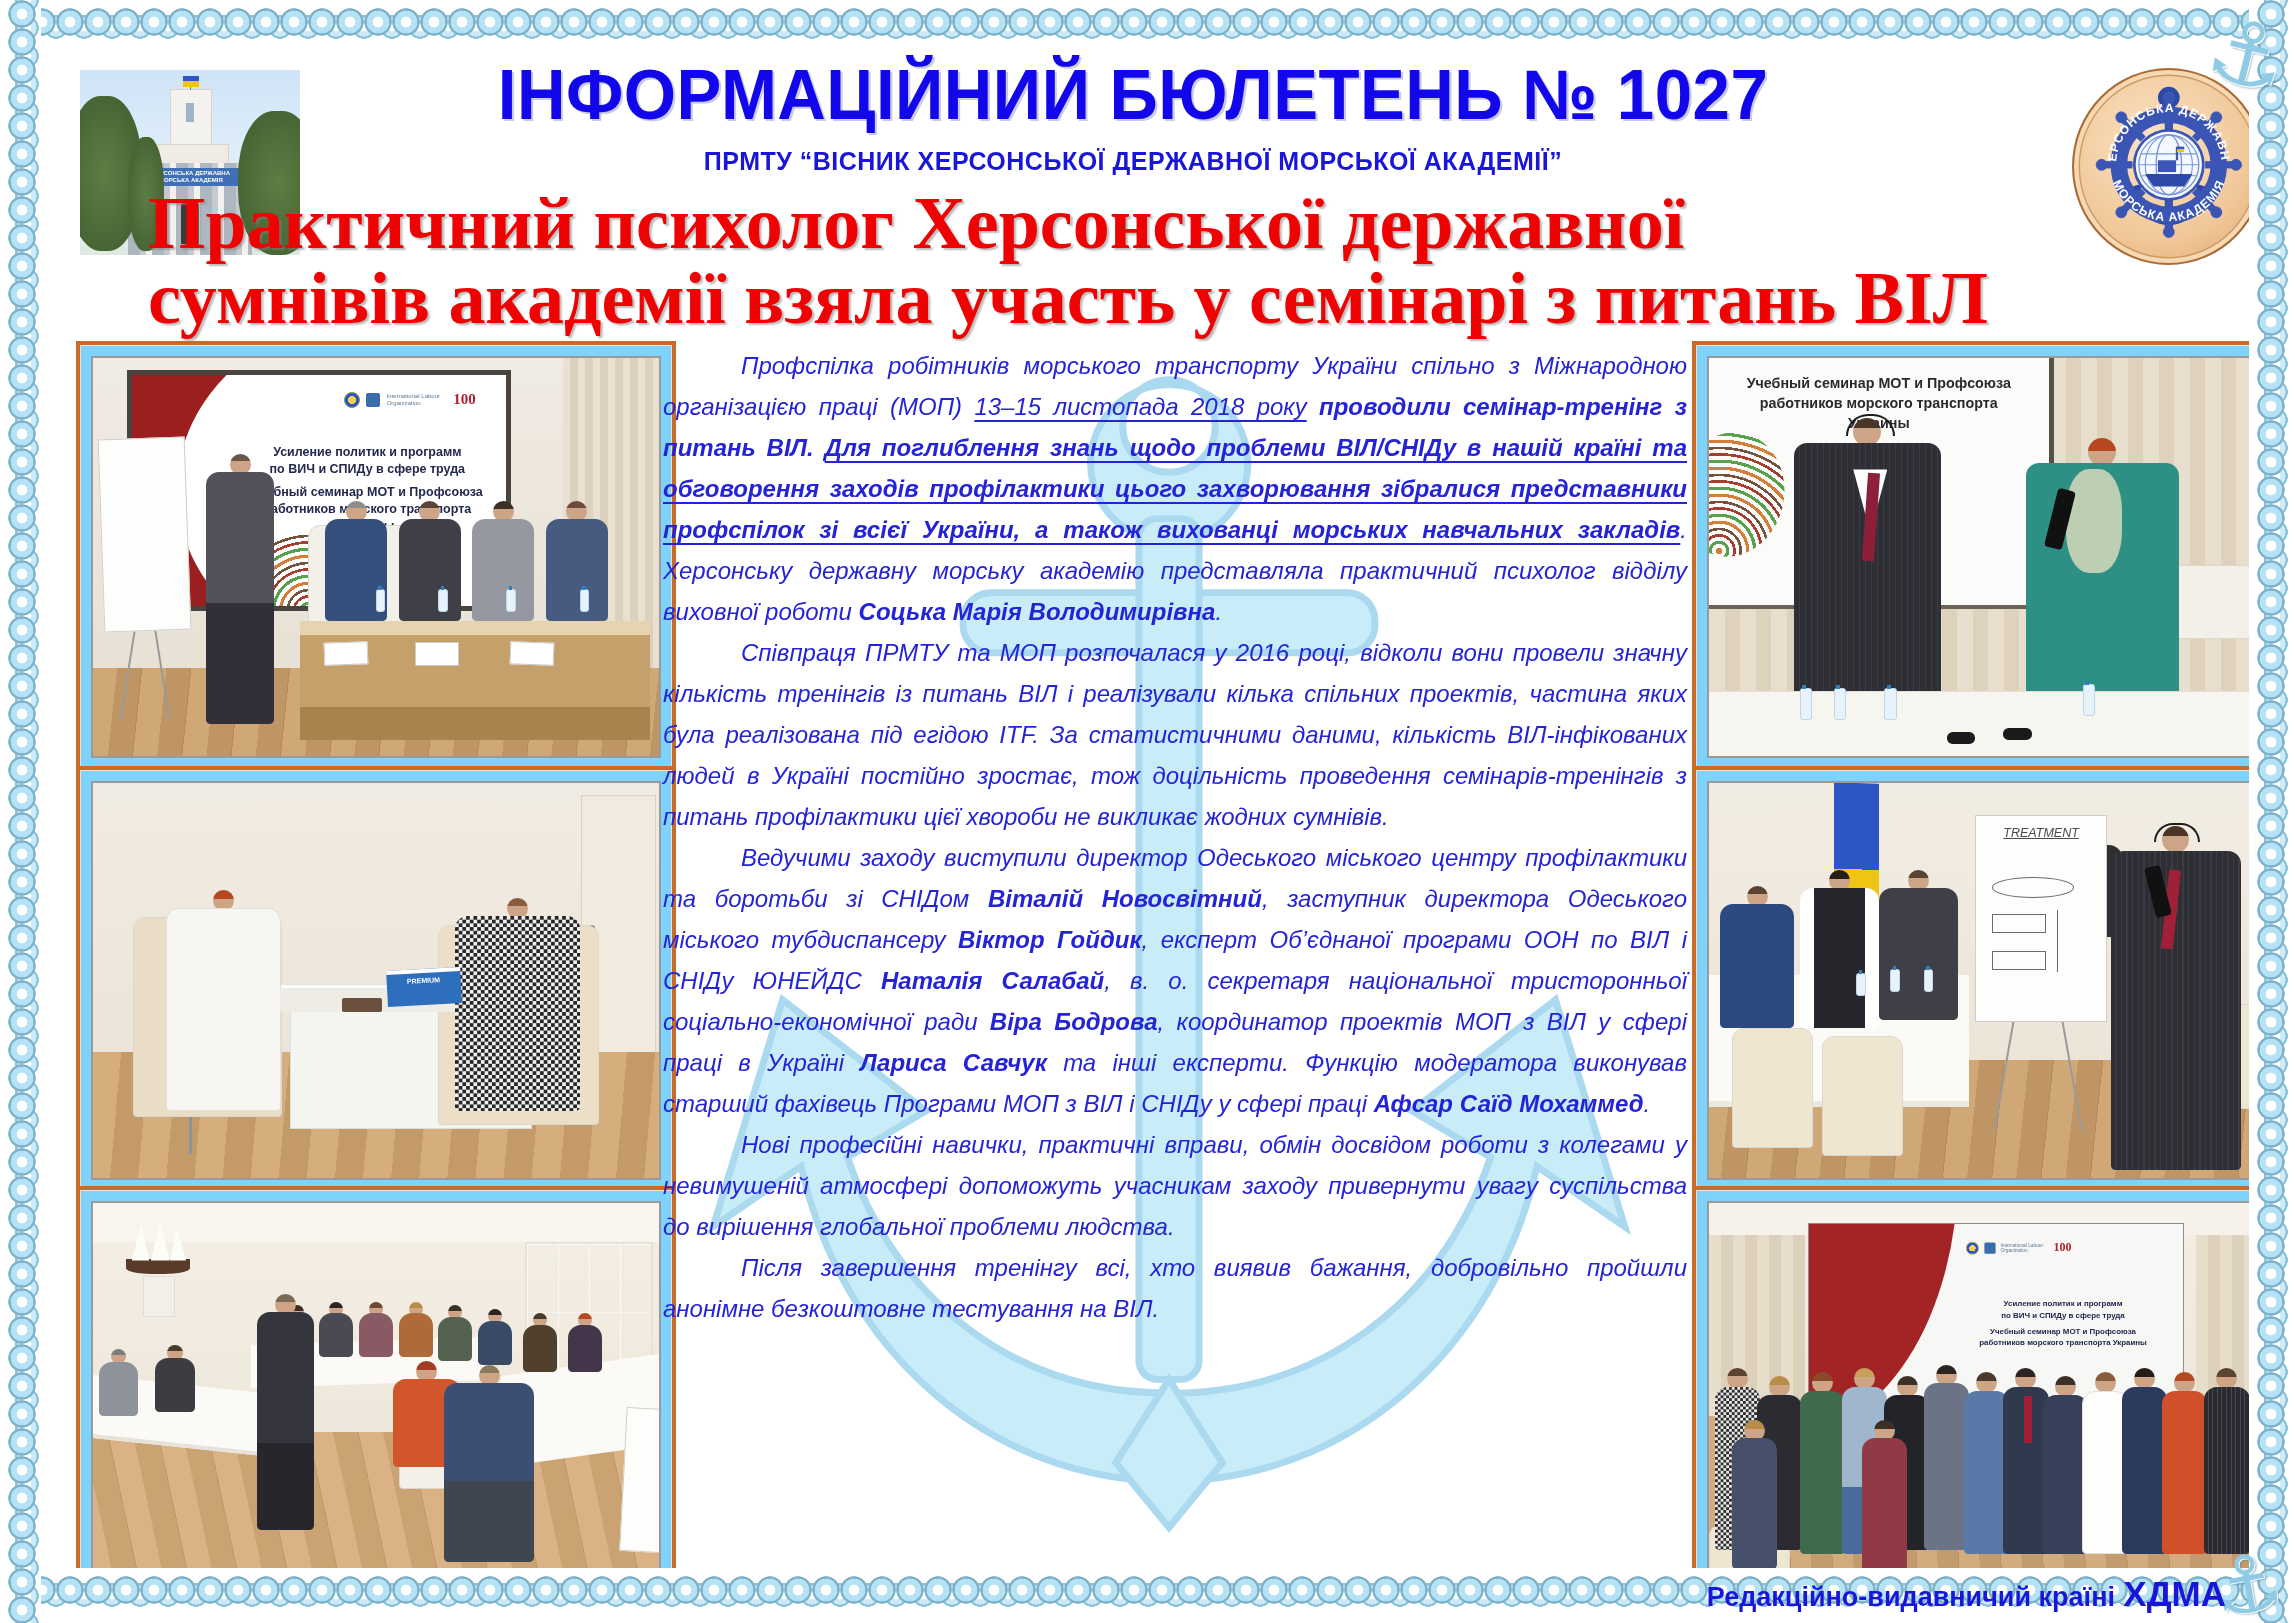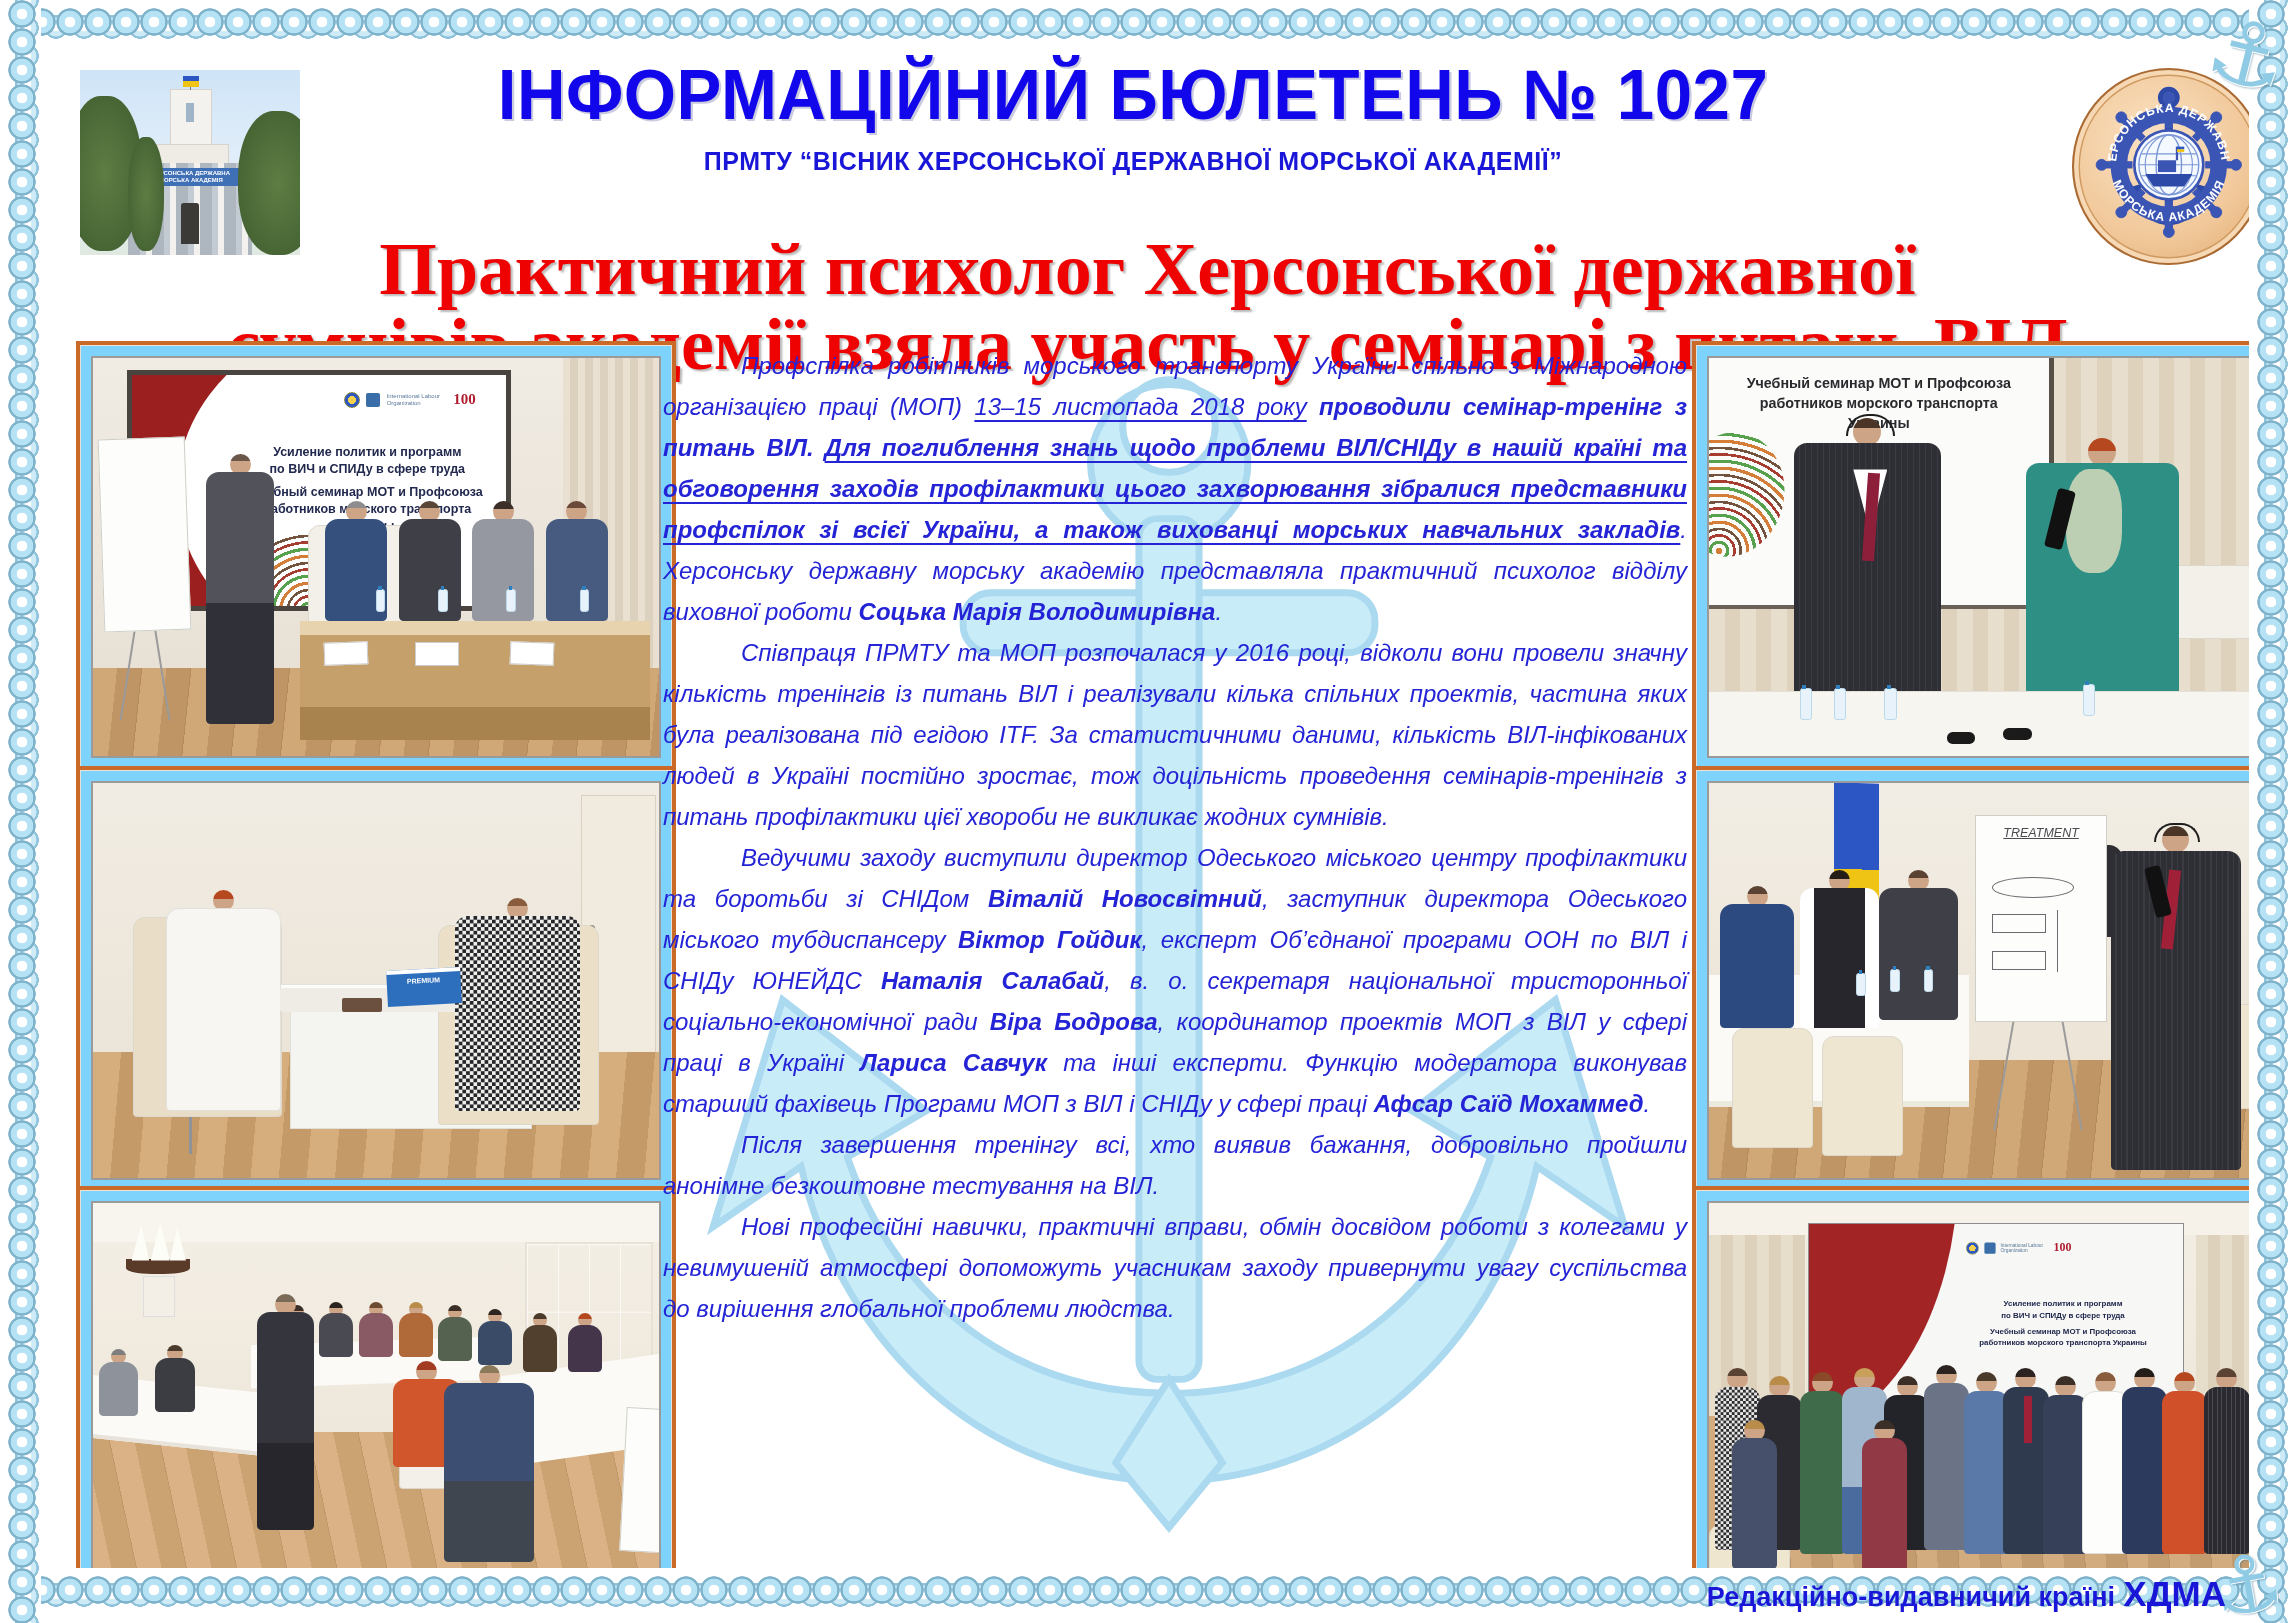--- a/index.html
+++ b/index.html
@@ -45,23 +45,23 @@
     font-size:6px;line-height:1.15;font-weight:bold;text-align:center;}
   .bp-monument{position:absolute;left:46%;top:72%;width:8%;height:22%;background:#3c3a36;border-radius:2.8px 2.8px 0 0;}
   .bp-tree{position:absolute;border-radius:45%;background:radial-gradient(#5d7d44,#3f5c2e);}
 
   #masthead{position:absolute;left:305px;top:55px;width:1656px;text-align:center;z-index:2;}
   #bulletin-title{font-size:70px;font-weight:bold;letter-spacing:0.5px;color:#1207ea;
     transform:scaleX(.96);transform-origin:center;white-space:nowrap;
     text-shadow:2.3px 2.3px 0 rgba(70,70,140,.28);}
   #bulletin-subtitle{margin-top:12px;font-size:25px;font-weight:bold;color:#1a16d8;letter-spacing:0.5px;}
 
-  #headline{position:absolute;left:148px;top:186px;width:1999px;text-align:center;z-index:2;
+  #headline{position:absolute;left:148px;top:186px;width:1999px;z-index:2;
     font-family:"Liberation Serif",serif;font-weight:bold;color:#ee0202;
-    text-shadow:2.3px 2.3px 1.9px rgba(130,130,130,.55);margin-top:46px;}
+    text-shadow:2.3px 2.3px 1.9px rgba(130,130,130,.55);}
   #headline .hl{font-size:74px;line-height:1.02;}
 
   
   #logo{position:absolute;left:2072px;top:68px;width:189px;height:193px;z-index:2;border-radius:50%;
     background:radial-gradient(circle at 42% 38%, #fbe3c4, #f0c697 62%, #dca468);
     border:2.8px solid #a96a33;box-shadow:inset 0 0 0 4.6px #f6d8b4, inset 0 0 0 6px #cf9a60;}
   #logo svg{position:absolute;inset:3.7px;}
 
   
   .photo-frame{position:absolute;background:#7dd3fc;border:4.6px solid #c96a28;padding:11px;z-index:2;
@@ -209,22 +209,22 @@
       <path d="M114.5,252 C 76,252 44,224 35,184 L 16,197 L 31,148 L 62,172 L 45,182 C 56,214 82,233 114.5,233
                C 147,233 173,214 184,182 L 167,172 L 198,148 L 213,197 L 194,184 C 185,224 153,252 114.5,252 Z"></path>
       <path d="M114.5,230 L 103,248 L 114.5,262 L 126,248 Z"></path>
     </g>
   </svg>
 
   <div id="article">
       <p class="body-par"><span>Профспілка робітників морського транспорту України спільно з Міжнародною організацією праці (МОП) </span><span class="u">13–15 листопада 2018 року</span><span> </span><span class="b">проводили семінар-тренінг з питань ВІЛ.</span><span> </span><span class="b u">Для поглиблення знань щодо проблеми ВІЛ/СНІДу в нашій країні та обговорення заходів профілактики цього захворювання зібралися представники профспілок зі всієї України, а також вихованці морських навчальних закладів</span><span>. Херсонську державну морську академію представляла практичний психолог відділу виховної роботи </span><span class="b">Соцька Марія Володимирівна</span><span>.</span></p>
       <p class="body-par"><span>Співпраця ПРМТУ та МОП розпочалася у 2016 році, відколи вони провели значну кількість тренінгів із питань ВІЛ і реалізували кілька спільних проектів, частина яких була реалізована під егідою ITF. За статистичними даними, кількість ВІЛ-інфікованих людей в Україні постійно зростає, тож доцільність проведення семінарів-тренінгів з питань профілактики цієї хвороби не викликає жодних сумнівів.</span></p>
       <p class="body-par"><span>Ведучими заходу виступили директор Одеського міського центру профілактики та боротьби зі СНІДом </span><span class="b">Віталій Новосвітний</span><span>, заступник директора Одеського міського тубдиспансеру </span><span class="b">Віктор Гойдик</span><span>, експерт Об’єднаної програми ООН по ВІЛ і СНІДу ЮНЕЙДС </span><span class="b">Наталія Салабай</span><span>, в. о. секретаря національної тристоронньої соціально-економічної ради </span><span class="b">Віра Бодрова</span><span>, координатор проектів МОП з ВІЛ у сфері праці в Україні </span><span class="b">Лариса Савчук</span><span> та інші експерти. Функцію модератора виконував старший фахівець Програми МОП з ВІЛ і СНІДу у сфері праці </span><span class="b">Афсар Саїд Мохаммед</span><span>.</span></p>
+      <p class="body-par"><span>Нові професійні навички, практичні вправи, обмін досвідом роботи з колегами у невимушеній атмосфері допоможуть учасникам заходу привернути увагу суспільства до вирішення глобальної проблеми людства.</span></p>
       <p class="body-par"><span>Після завершення тренінгу всі, хто виявив бажання, добровільно пройшли анонімне безкоштовне тестування на ВІЛ.</span></p>
-      <p class="body-par"><span>Нові професійні навички, практичні вправи, обмін досвідом роботи з колегами у невимушеній атмосфері допоможуть учасникам заходу привернути увагу суспільства до вирішення глобальної проблеми людства.</span></p>
     </div>
 
   <div class="photo-frame" style="left:76px;top:341px;width:570px;height:402px;">
     <div class="photo">
       <div class="wall"></div>
       <div class="abs" style="right:0;top:0;width:17%;height:78%;background:repeating-linear-gradient(90deg,#e9e0d2 0 7.4px,#dcd1bf 7.4px 15px);"></div>
       <div class="floor" style="height:22%;"></div>
       <div class="abs" style="left:6%;top:3%;width:66%;height:58%;background:#9c1f1f;border:5.6px solid #4a4440;overflow:hidden;z-index:2;">
         <div class="abs" style="left:12%;top:-25%;width:105%;height:150%;background:#fff;border-radius:50%;"></div>
         <div class="logo-row" style="top:7%;right:8%;">

